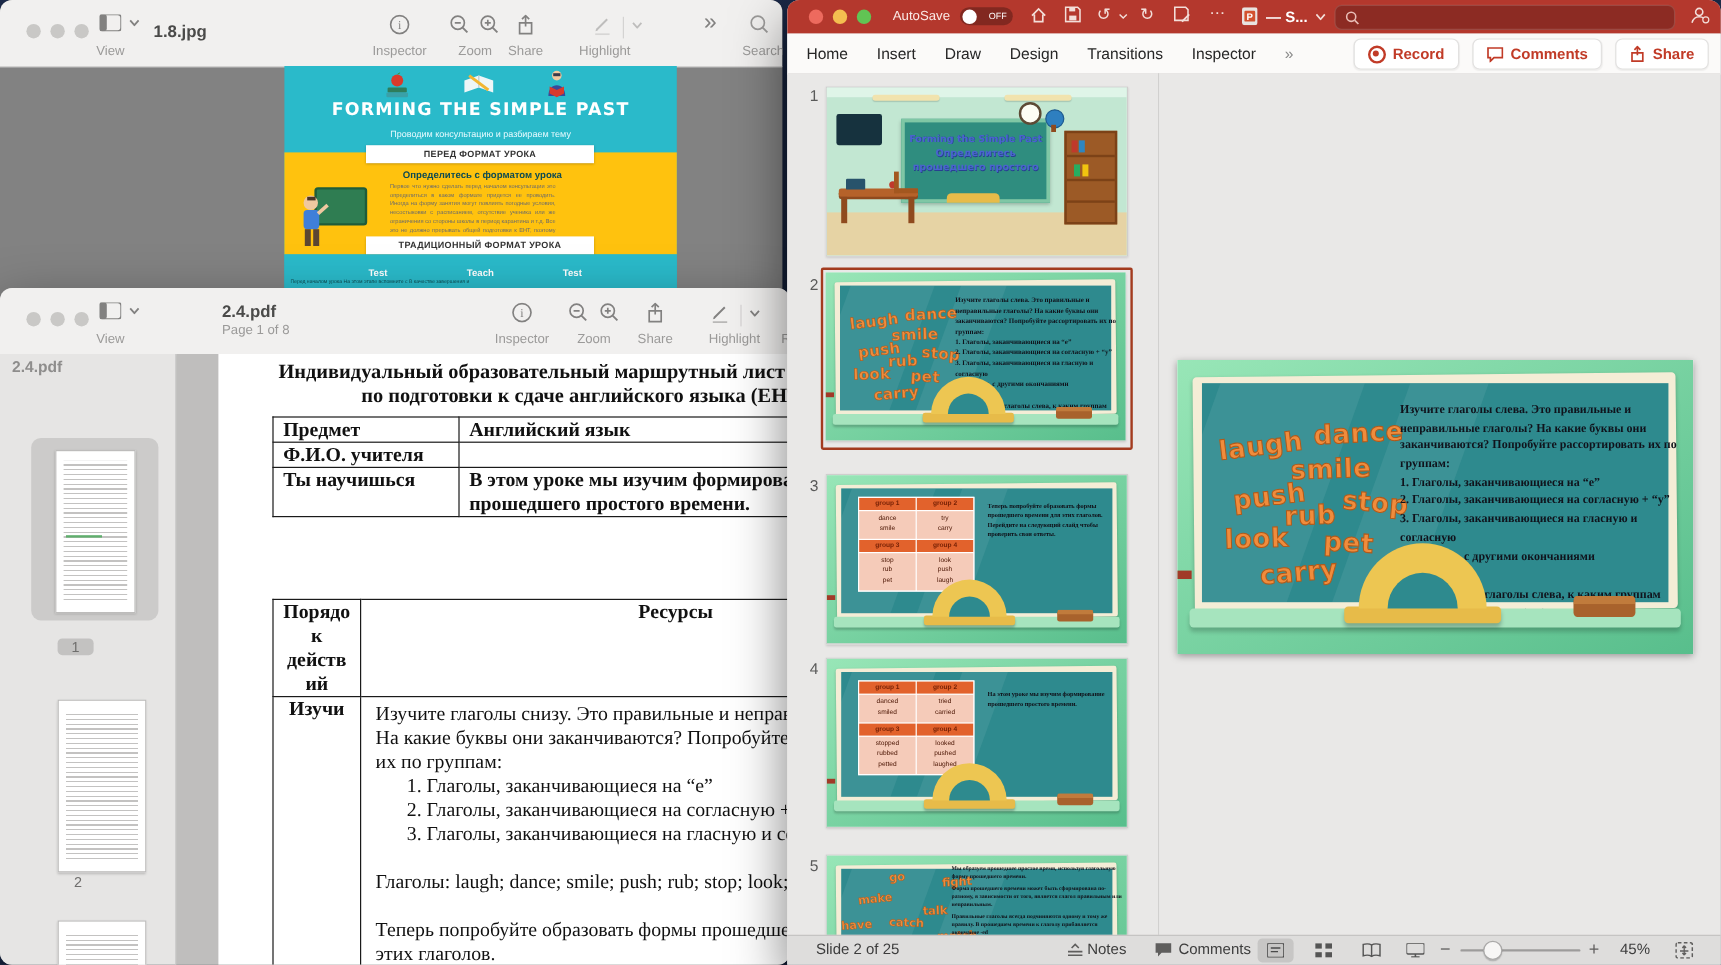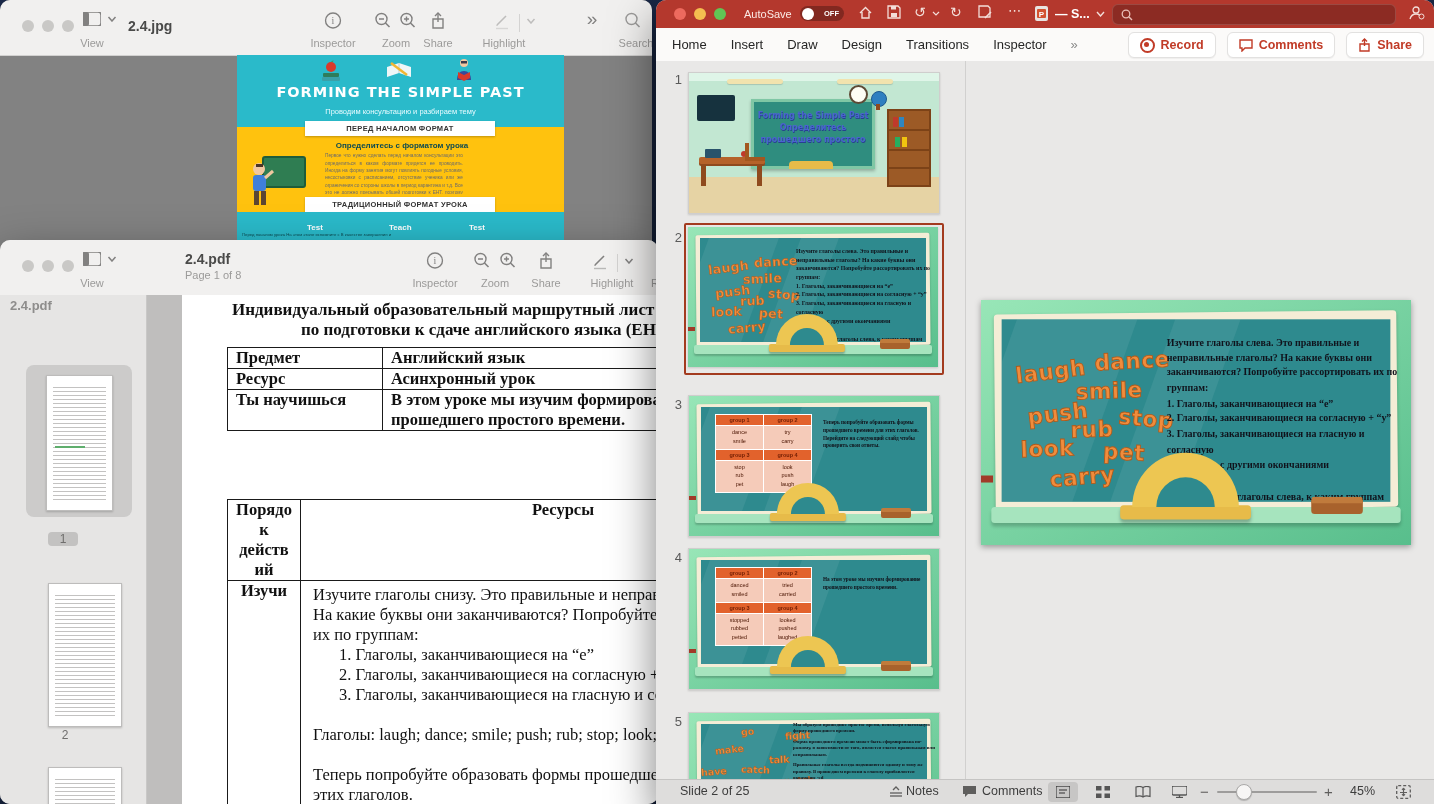--- a/index.html
+++ b/index.html
@@ -57,21 +57,21 @@
   .pl{margin-left:26px;}
   .gap{height:20px;}
   
   #win-ppt{left:656px;top:0;width:778px;height:804px;background:#e9e8e7;border-radius:10px 10px 0 0;}
   .ptitle{position:absolute;left:0;top:0;right:0;height:28px;background:#b4382d;}
   .ptl{position:absolute;top:8px;width:12px;height:12px;border-radius:50%;}
   .pt-ico{position:absolute;top:5px;color:#f3ded9;font-size:14px;line-height:18px;}
   .autosave{position:absolute;left:88px;top:8px;font-size:11px;color:#fbeae6;}
   .toggle{position:absolute;left:144px;top:6px;width:44px;height:15px;background:rgba(0,0,0,.28);border-radius:8px;}
   .knob{position:absolute;left:2px;top:1.5px;width:12px;height:12px;border-radius:50%;background:#fff;}
-  .offtxt{position:absolute;right:5px;top:3px;font-size:7.5px;font-weight:bold;color:#fff;}
+  .offtxt{position:absolute;right:5px;top:3px;font-size:7.5px;font-weight:normal;color:#fff;}
   .doctitle{position:absolute;left:399px;top:7px;color:#fff;font-weight:bold;font-size:12.5px;}
   .psearch{position:absolute;left:456px;top:4px;width:282px;height:19px;background:rgba(0,0,0,.22);border:1px solid rgba(255,255,255,.14);border-radius:6px;}
   .psearch input{position:absolute;left:12px;top:1px;width:246px;height:15px;background:transparent;border:none;outline:none;color:#f1c9c2;font-size:12px;font-family:inherit;margin-top:46px;}
   .psearch input::placeholder{color:#ecc0b8;opacity:1;}
   .ribbon{position:absolute;left:0;top:28px;right:0;height:33px;background:#fbfaf9;border-bottom:1px solid #dcdbda;}
   .rtabs{position:absolute;left:16px;top:0;height:33px;display:flex;gap:24px;align-items:center;font-size:13px;color:#262626;}
   .rtabs span{cursor:default;}
   .rbtns{position:absolute;right:10px;top:4px;display:flex;gap:11px;}
   .rbtn{height:24px;background:#fff;border:1px solid #e2e1e0;border-radius:6px;display:flex;align-items:center;gap:6px;padding:0 11px;color:#c13b27;font-weight:bold;font-size:12.5px;box-shadow:0 1px 1px rgba(0,0,0,.05);}
   .recdot{width:11px;height:11px;border:2px solid #c13b27;border-radius:50%;position:relative;}
@@ -170,21 +170,21 @@
           <rect x="0" y="0" width="18" height="14" rx="3" fill="none" stroke="#828180" stroke-width="1.5"></rect>
           <rect x="0" y="0" width="6" height="14" rx="2" fill="#828180"></rect>
         </svg>
       </span>
     <span class="ticon" style="left:112px;top:16px">
         <svg width="9" height="6" viewBox="0 0 9 6">
           <path d="M1 1l3.5 4L8 1" fill="none" stroke="#828180" stroke-width="1.5"></path>
         </svg>
       </span>
     <span class="tlabel" style="left:92px">View</span>
-    <span class="wtitle a" style="left:128px;top:18px">2.4.jpg</span>
+    <span class="wtitle a" style="left:128px;top:18px">1.8.jpg</span>
     <span class="ticon" style="left:333px">
         <svg width="17" height="17" viewBox="0 0 17 17">
           <circle cx="8.5" cy="8.5" r="7.5" fill="none" stroke="#828180" stroke-width="1.4"></circle>
           <text x="8.5" y="12" text-anchor="middle" font-size="10" fill="#828180" font-family="Liberation Serif,serif">i</text>
         </svg>
       </span>
     <span class="tlabel" style="left:333px">Inspector</span>
     <span class="ticon" style="left:383px">
         <svg width="17" height="17" viewBox="0 0 17 17">
           <circle cx="7" cy="7" r="5.5" fill="none" stroke="#828180" stroke-width="1.4"></circle>
@@ -253,21 +253,21 @@
         <svg width="22" height="24" viewBox="0 0 22 24">
           <circle cx="11" cy="5" r="4" fill="#f2c9a0"></circle>
           <rect x="8" y="3" width="6" height="2.5" fill="#3a3a4a"></rect>
           <path d="M4 22c0-6 3-9 7-9s7 3 7 9z" fill="#374a9b"></path>
           <path d="M5 14l6 3 6-3v6l-6 3-6-3z" fill="#d93a2b"></path>
         </svg>
       </span>
     <div class="jtitle">FORMING THE SIMPLE PAST</div>
     <div class="jsub">Проводим консультацию и разбираем тему</div>
     <div class="jy"></div>
-    <div class="jbanner" style="top:66px">ПЕРЕД НАЧАЛОМ ФОРМАТ</div>
+    <div class="jbanner" style="top:66px">ПЕРЕД ФОРМАТ УРОКА</div>
     <div class="jhead">Определитесь с форматом урока</div>
     <div class="jpara">
         <div class="sc50">Первое что нужно сделать перед началом консультации это определиться в каком формате придется ее проводить. Иногда на форму занятия могут повлиять погодные условия, несостыковки с расписанием, отсутствие ученика или же ограничения со стороны школы в период карантина и т.д. Все это не должно прерывать общей подготовки к ЕНТ, поэтому скачать и подготовить материал нужно заранее.</div>
       </div>
     <span class="a" style="left:8px;top:96px">
         <svg width="62" height="62" viewBox="0 0 62 62">
           <rect x="18" y="6" width="42" height="30" rx="2" fill="#2f7d52" stroke="#1f5c3a" stroke-width="2"></rect>
           <circle cx="14" cy="18" r="6" fill="#f0c8a0"></circle>
           <rect x="11" y="13" width="7" height="3" fill="#4a3526"></rect>
           <rect x="8" y="24" width="13" height="16" rx="3" fill="#3f7fd9"></rect>
@@ -378,22 +378,22 @@
     <div class="pdfpage">
       <div class="dt1">Индивидуальный образовательный маршрутный лист консультации</div>
       <div class="dt2">по подготовки к сдаче английского языка (ЕНТ)</div>
       <table class="doc" id="t1">
         <tbody>
             <tr>
               <td class="lab">Предмет</td>
               <td class="val">Английский язык</td>
             </tr>
         <tr>
-              <td class="lab">Ресурс</td>
-              <td class="val">Асинхронный урок</td>
+              <td class="lab">Ф.И.О. учителя</td>
+              <td class="val"></td>
             </tr>
         <tr>
               <td class="lab">Ты научишься</td>
             <td class="val"><span>В этом уроке мы изучим </span><b>формирование прошедшего простого времени</b><span>.</span></td>
             </tr>
       </tbody>
         </table>
       <table class="doc" id="t2">
         <tbody>
             <tr>

